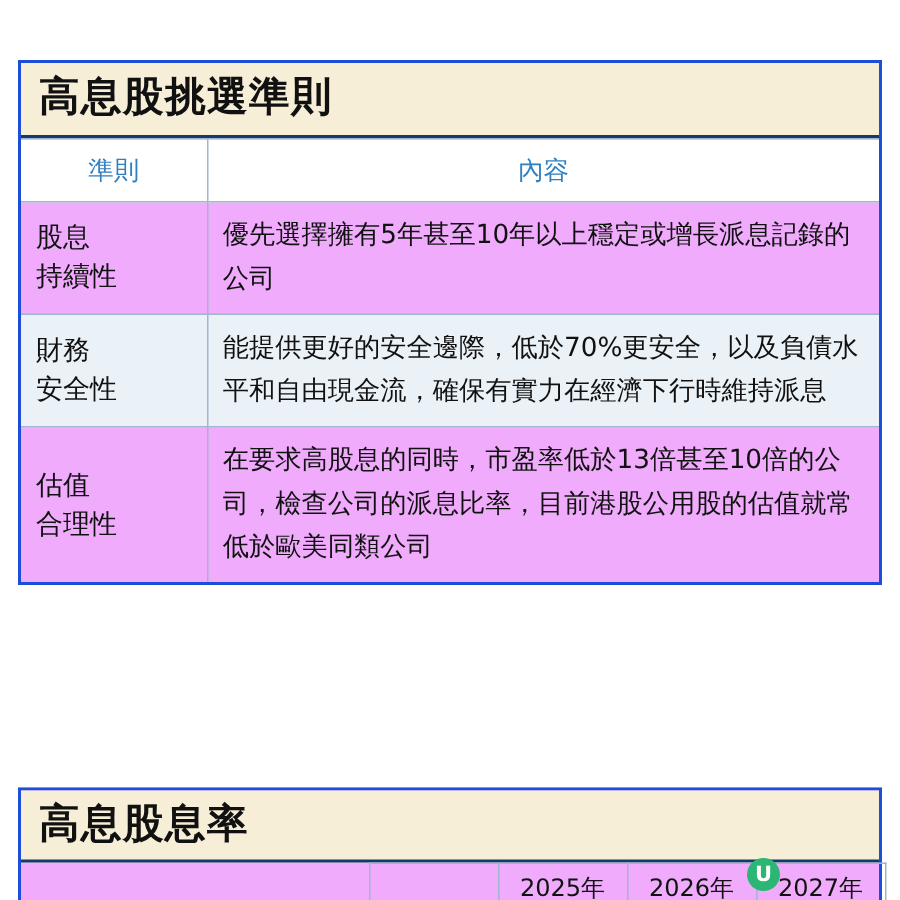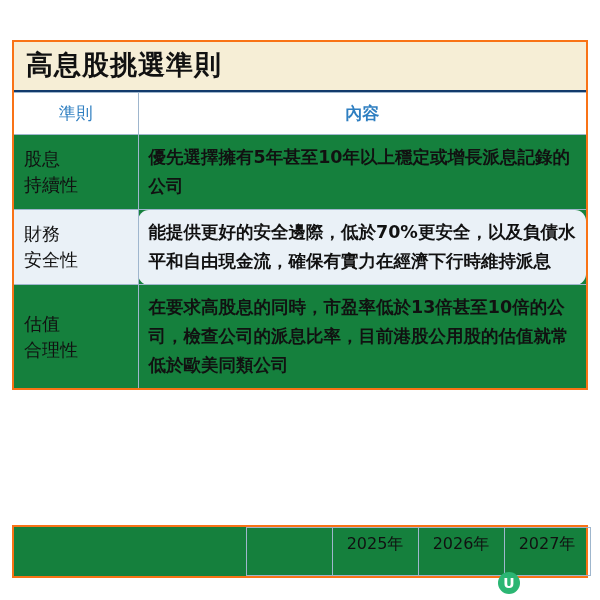--- a/index.html
+++ b/index.html
@@ -20,22 +20,22 @@
     height: 600px;
     background: #ffffff;
   }
 
   
   .block {
     position: absolute;
     left: 12px;
     width: 576px;
     box-sizing: border-box;
-    border: 2px solid #f97316;
-    background: #15803d;
+    border: 2px solid #1d4ed8;
+    background: #f0abfc;
   }
   .block-1 { top: 40px; }
   .block-2 { top: 525px; }
 
   .title-bar {
     background: #f6eed6;
     border-bottom: 2px solid #123a6b;
     padding: 7px 12px 9px 12px;
     box-sizing: border-box;
   }
@@ -61,21 +61,20 @@
     padding: 8px 10px;
     box-sizing: border-box;
   }
   table.grid tr td:first-child,
   table.grid tr th:first-child {
     border-left: none;
   }
   table.grid tr td:last-child,
   table.grid tr th:last-child {
     border-right: none;
-    font-weight: bold;
   }
   table.grid tr:last-child td {
     border-bottom: none;
   }
 
   .hdr {
     text-align: center;
     color: #2f7fc1;
     font-size: 17px;
     font-weight: normal;
@@ -93,21 +92,20 @@
     color: #111111;
     font-family: "DejaVu Sans", "Liberation Sans", sans-serif;
     white-space: pre-line;
   }
   .cell-body {
     text-align: left;
     font-size: 17.5px;
     line-height: 29px;
     color: #111111;
     font-family: "DejaVu Sans", "Liberation Sans", sans-serif;
-    border-radius: 11px;
   }
   .row-alt td { background: #eaf1f7; }
 
   
   .block-2 .title-bar { padding-bottom: 7px; }
 
   table.rate {
     border-collapse: collapse;
     width: 100%;
     table-layout: fixed;
@@ -177,20 +175,23 @@
         <td class="cell-label col-a">估值
 合理性</td>
         <td class="cell-body">在要求高股息的同時，市盈率低於13倍甚至10倍的公司，檢查公司的派息比率，目前港股公用股的估值就常低於歐美同類公司</td>
       </tr>
     </tbody>
       </table>
   </div>
 
   <div class="block block-2">
 
+    <div class="title-bar">
+      <div class="title-text">高息股息率</div>
+    </div>
 
     <table class="rate">
       <tbody>
           <tr>
         <td class="blank rate-c1"></td>
         <td class="rate-c2"></td>
         <td class="rate-c2">2025年</td>
         <td class="rate-c2">2026年</td>
         <td class="rate-c2">2027年</td>
       </tr>

